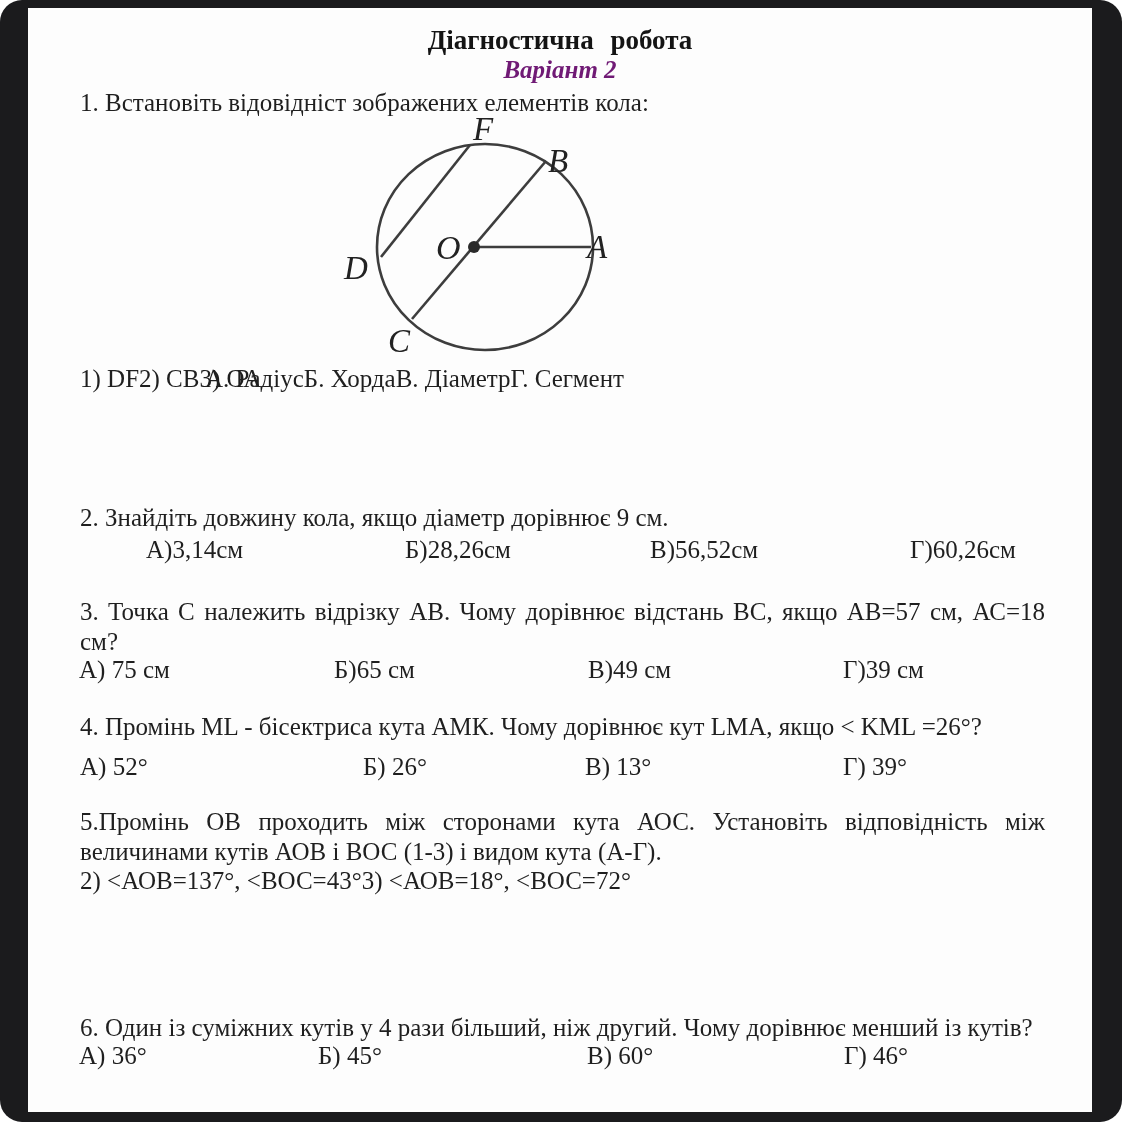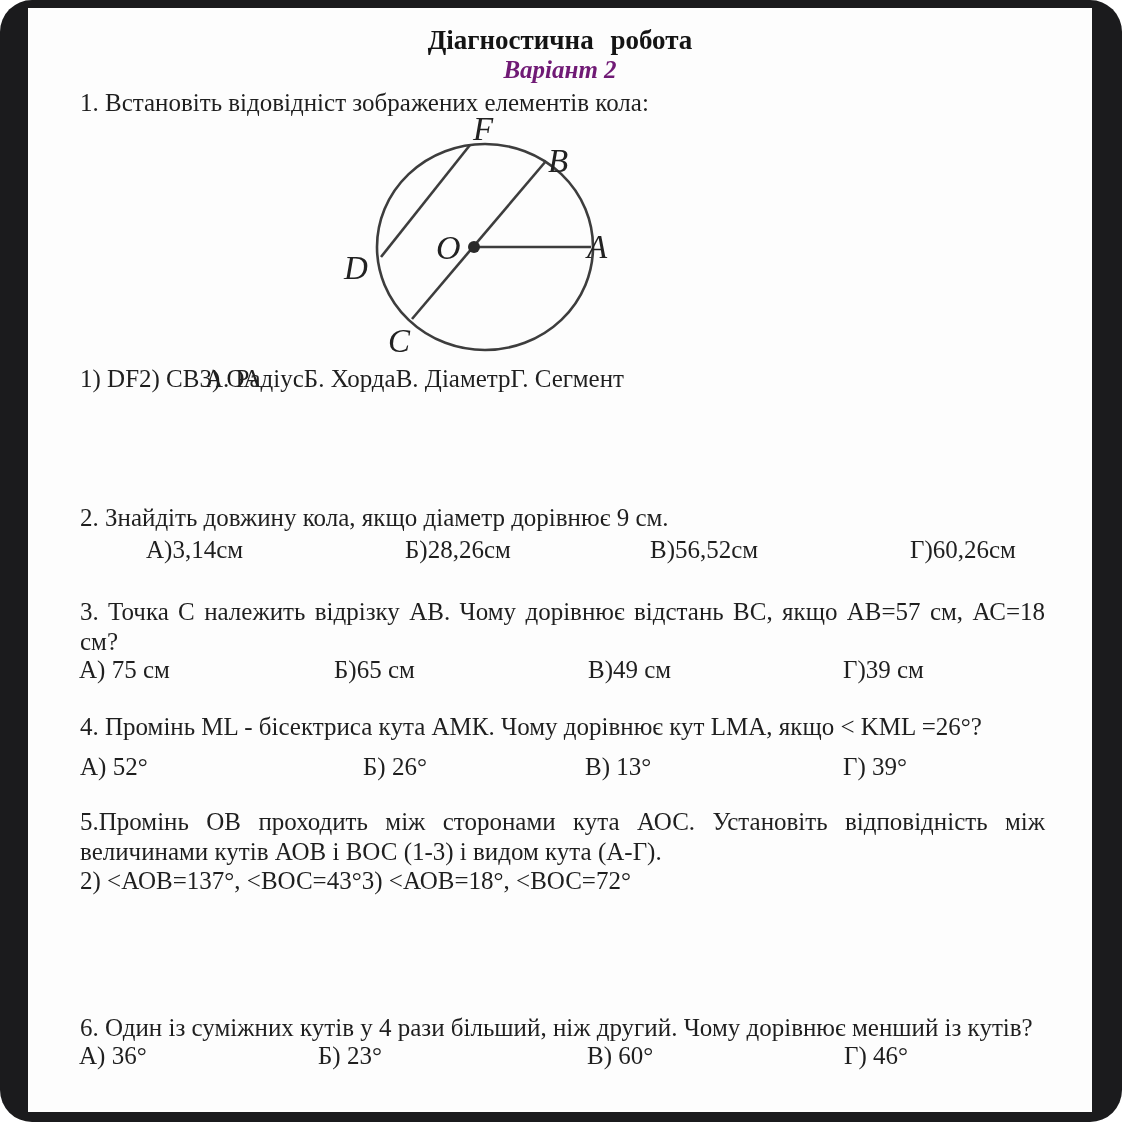--- a/index.html
+++ b/index.html
@@ -1,20 +1,20 @@
 <!DOCTYPE html>
 <html><head>
 <meta charset="utf-8">
 <style>
   html,body{margin:0;padding:0;background:#ffffff;}
   .screen{
     position:relative;
     width:1122px;height:1122px;
     background:#1b1b1d;
-    border-radius:32px;
+    border-radius:22px;
     overflow:hidden;
     font-family:"Liberation Serif", serif;
   }
   .page{
     position:absolute;
     left:28px;top:8px;
     width:1064px;height:1104px;
     background:#fdfdfd;
     color:#1f1f1f;
   }
@@ -111,19 +111,19 @@
     <div class="abs qtext justline" style="top:799px;left:52px;">5.Промінь ОВ проходить між сторонами кута АОС. Установіть відповідність між</div>
     <div class="abs qtext" style="top:829px;left:52px;">величинами кутів АОВ і ВОС (1-3) і видом кута (А-Г).</div>
     <div class="abs col" style="top:858px;left:52px;">
       <div class="line">2) &lt;АОВ=137°, &lt;ВОС=43°</div>
       <div class="line">3) &lt;АОВ=18°, &lt;ВОС=72°</div>
     </div>
 
     <div class="abs qtext" style="top:1005px;left:52px;">6. Один із суміжних кутів у 4 рази більший, ніж другий. Чому дорівнює менший із кутів?</div>
     <div class="optrow" style="top:1033px;">
       <span class="opt" style="left:51px;">А) 36°</span>
-      <span class="opt" style="left:290px;">Б) 23°</span>
+      <span class="opt" style="left:290px;">Б) 45°</span>
       <span class="opt" style="left:559px;">В) 60°</span>
       <span class="opt" style="left:816px;">Г) 46°</span>
     </div>
 
   </div>
 </div>
 
 </body></html>

